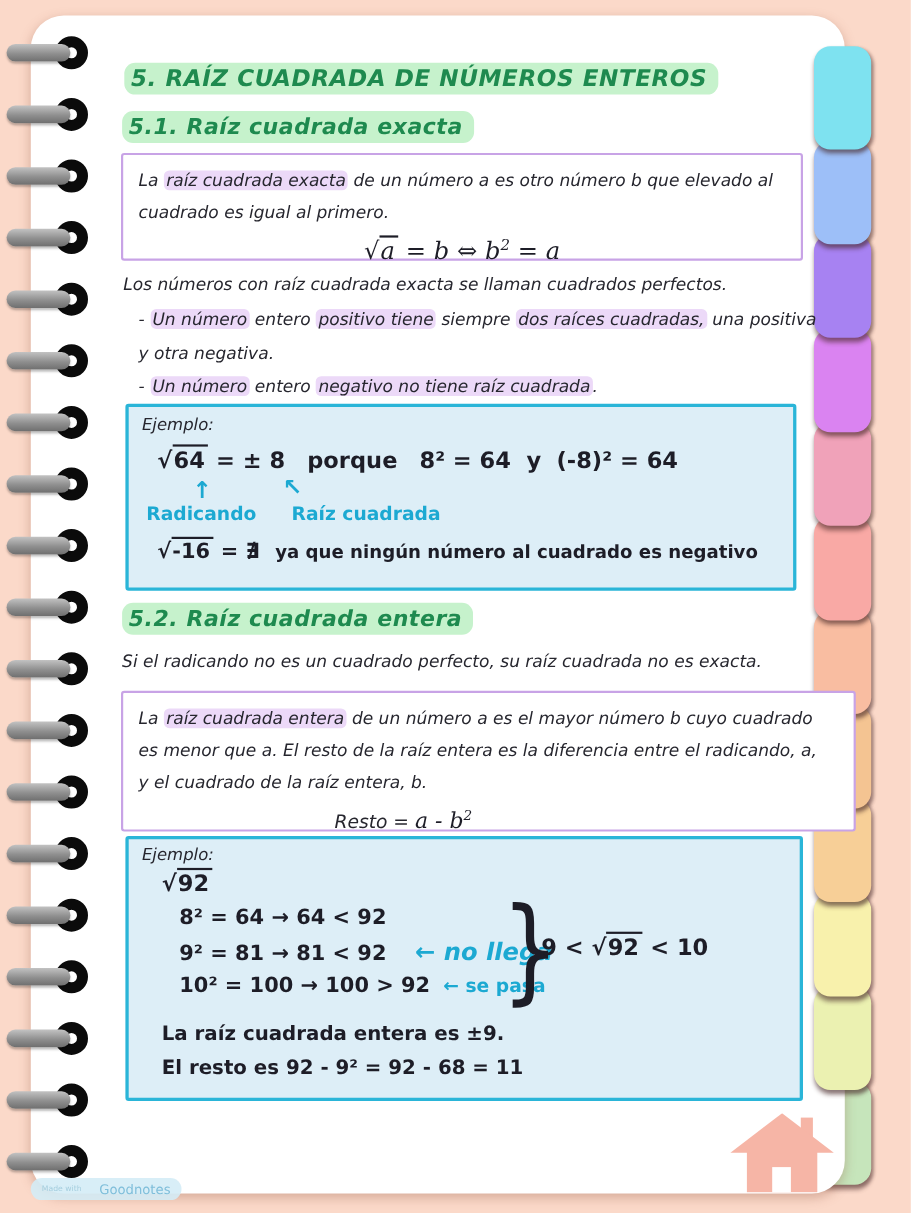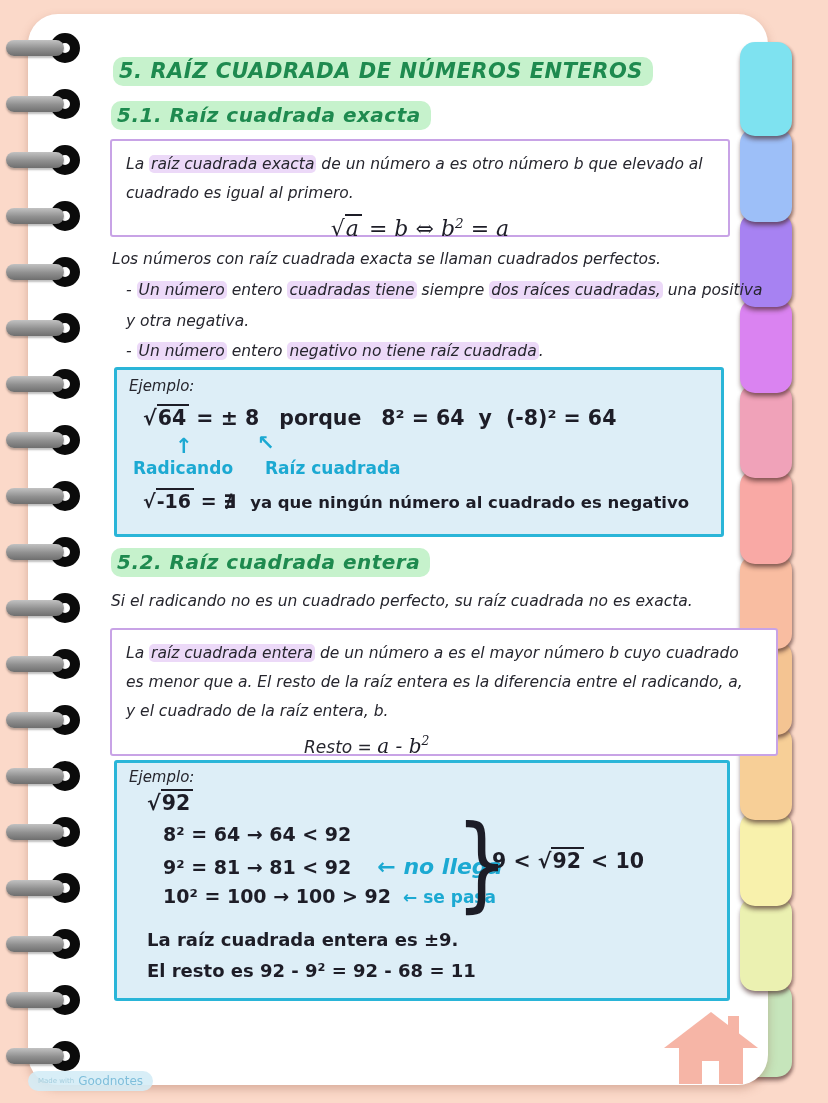--- a/index.html
+++ b/index.html
@@ -53,21 +53,21 @@
   .sqrt{white-space:nowrap;}
   .sqrt .v{border-top:2px solid currentColor;padding:0 3px 0 1px;}
   .formula-row{text-align:center;font-size:22px;margin-top:1px;}
   .mline{white-space:nowrap;font-size:20.5px;}
   .gapL{margin-left:20px;} .gapM{margin-left:14px;}
   .brace{
     position:absolute;font-family:"DejaVu Sans",sans-serif;font-weight:400;
     font-size:104px;line-height:128px;transform:scaleX(.8);color:#1d1d27;
   }
   .watermark{
-    position:absolute;left:28px;top:1071px;z-index:45;display:flex;align-items:center;gap:4px;
+    position:absolute;left:28px;top:1071px;z-index:45;display:flex;align-items:center;gap:16px;
     background:rgba(212,236,246,.9);border-radius:10px;padding:3px 10px;
   }
   .watermark .tiny{font-size:7px;color:#a5cede;}
   .watermark .brand{font-size:12px;color:#7fbeda;}
   .home{position:absolute;left:662px;top:1012px;z-index:36;}
 </style>
 </head>
 <body>
 
 <div class="paper"></div>
@@ -178,21 +178,21 @@
     <div><span>La </span><span class="hlp">raíz cuadrada exacta</span><span> de un número a es otro número b que elevado al</span></div>
     <div>cuadrado es igual al primero.</div>
     <div class="formula-row serif-math">
       <span class="sqrt"><span>√</span><span class="v">a</span></span><span> = b ⇔ b</span><sup>2</sup><span> = a</span>
     </div>
   </div>
 
   <div class="abs hw" style="left:112px;top:250px;font-size:15.5px;">Los números con raíz cuadrada exacta se llaman cuadrados perfectos.</div>
 
   <div class="abs hw" style="left:126px;top:281px;font-size:15.5px;">
-    <span>- </span><span class="hlp">Un número</span><span> entero </span><span class="hlp">cuadradas tiene</span><span> siempre </span><span class="hlp">dos raíces cuadradas,</span><span> una positiva</span>
+    <span>- </span><span class="hlp">Un número</span><span> entero </span><span class="hlp">positivo tiene</span><span> siempre </span><span class="hlp">dos raíces cuadradas,</span><span> una positiva</span>
   </div>
   <div class="abs hw" style="left:126px;top:312px;font-size:15.5px;">y otra negativa.</div>
   <div class="abs hw" style="left:126px;top:342px;font-size:15.5px;">
     <span>- </span><span class="hlp">Un número</span><span> entero </span><span class="hlp">negativo no tiene raíz cuadrada</span><span>.</span>
   </div>
 
   <div class="abs exbox" style="left:114px;top:367px;width:610px;height:170px;">
     <div class="exlabel hw" style="left:12px;top:7px;">Ejemplo:</div>
     <div class="abs marker mline" style="left:26px;top:36px;">
       <span class="sqrt"><span>√</span><span class="v">64</span></span> <span>= ± 8</span><span class="gapL">porque</span><span class="gapL">8² = 64</span><span class="gapM">y</span><span class="gapM">(-8)² = 64</span>

